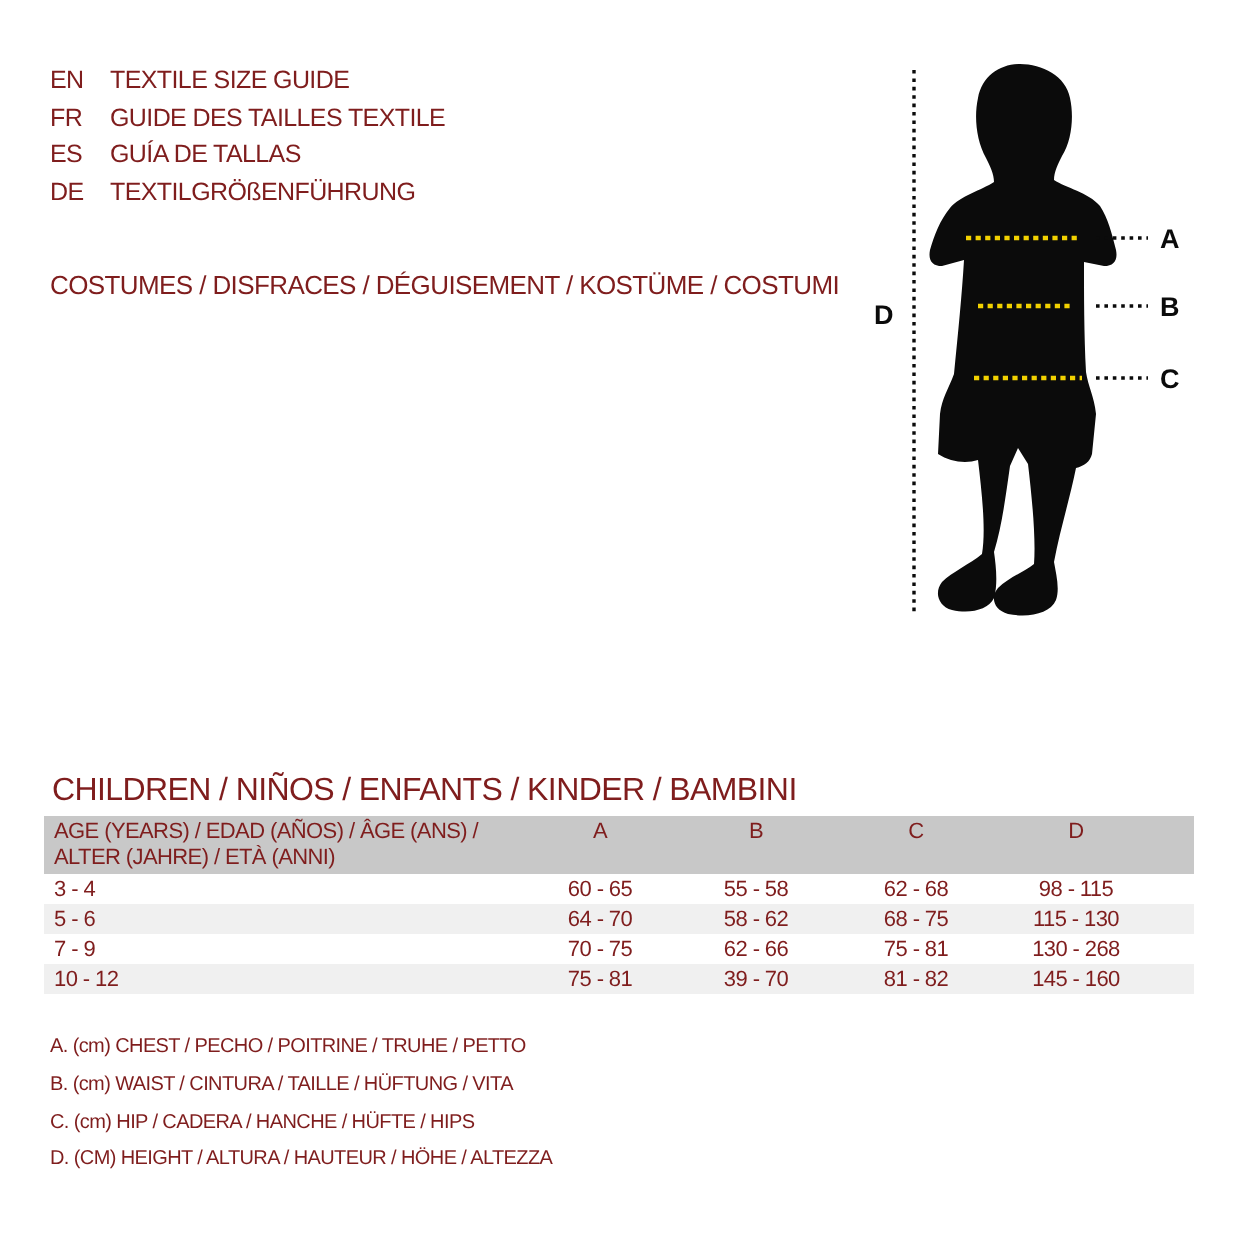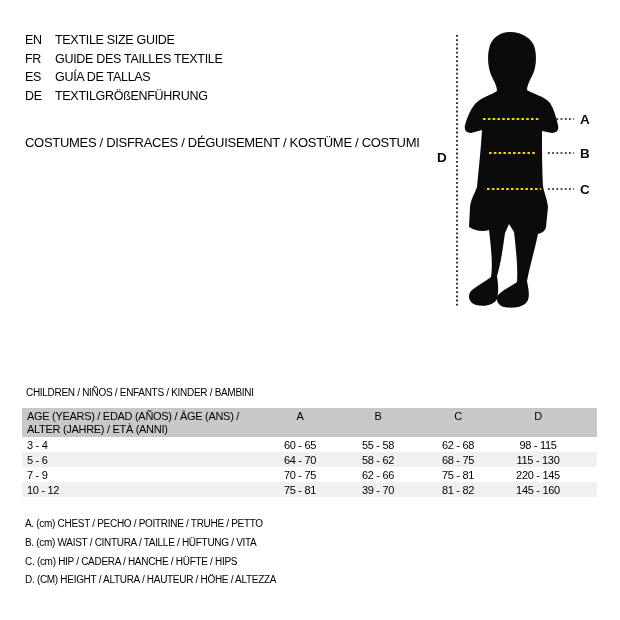--- a/index.html
+++ b/index.html
@@ -7,21 +7,21 @@
     padding: 0;
     background: #ffffff;
   }
   .canvas {
     position: relative;
     width: 620px;
     height: 620px;
     background: #ffffff;
     overflow: hidden;
     font-family: "Liberation Sans", sans-serif;
-    color: #000000;
+    color: #7f1d1d;
     letter-spacing: -0.3px;
   }
 
   
   .lang-list {
     position: absolute;
     left: 25px;
     top: 31px;
     font-size: 12.5px;
     line-height: 18.6px;
@@ -52,21 +52,21 @@
     font-size: 13.5px;
     font-weight: bold;
     fill: #0b0b0b;
   }
 
   
   .children-heading {
     position: absolute;
     left: 26px;
     top: 387px;
-    font-size: 10px;
+    font-size: 16px;
     white-space: nowrap;
   }
   .size-table {
     position: absolute;
     left: 22px;
     top: 408px;
     width: 575px;
     border-collapse: collapse;
     table-layout: fixed;
     font-size: 11px;
@@ -200,21 +200,21 @@
         <td>58 - 62</td>
         <td>68 - 75</td>
         <td>115 - 130</td>
         <td></td>
       </tr>
       <tr>
         <td class="age-cell">7 - 9</td>
         <td>70 - 75</td>
         <td>62 - 66</td>
         <td>75 - 81</td>
-        <td>220 - 145</td>
+        <td>130 - 268</td>
         <td></td>
       </tr>
       <tr class="alt">
         <td class="age-cell">10 - 12</td>
         <td>75 - 81</td>
         <td>39 - 70</td>
         <td>81 - 82</td>
         <td>145 - 160</td>
         <td></td>
       </tr>

